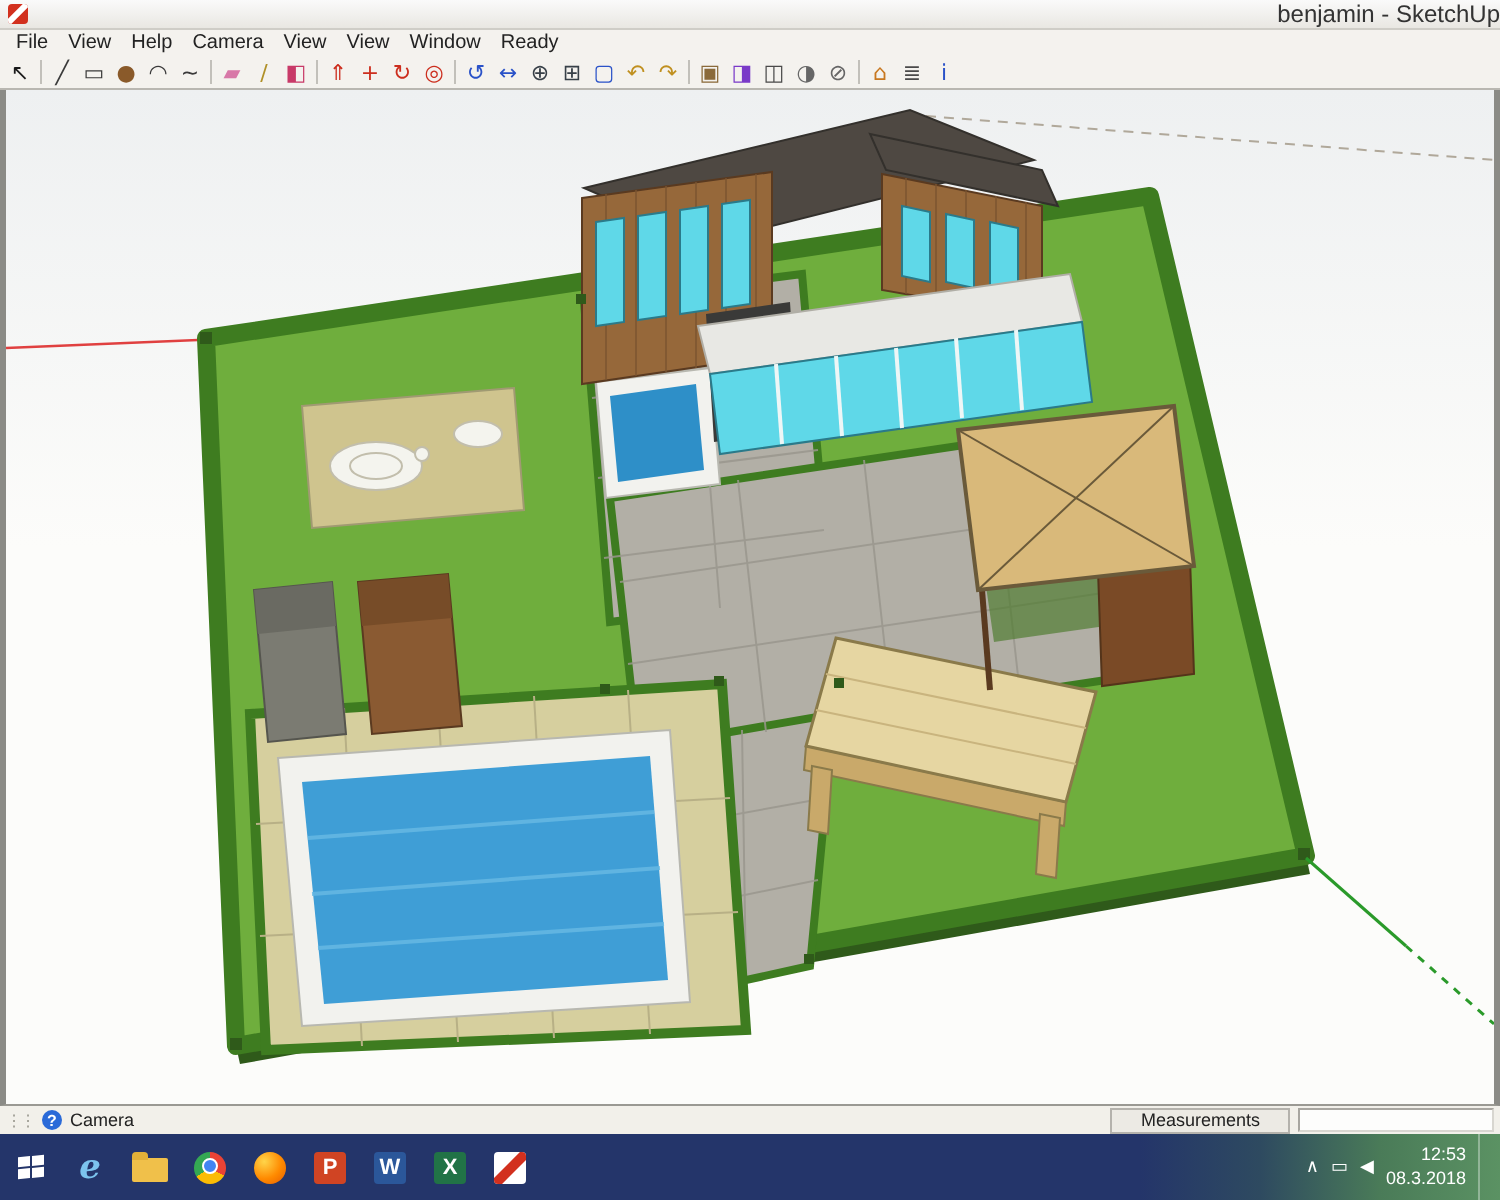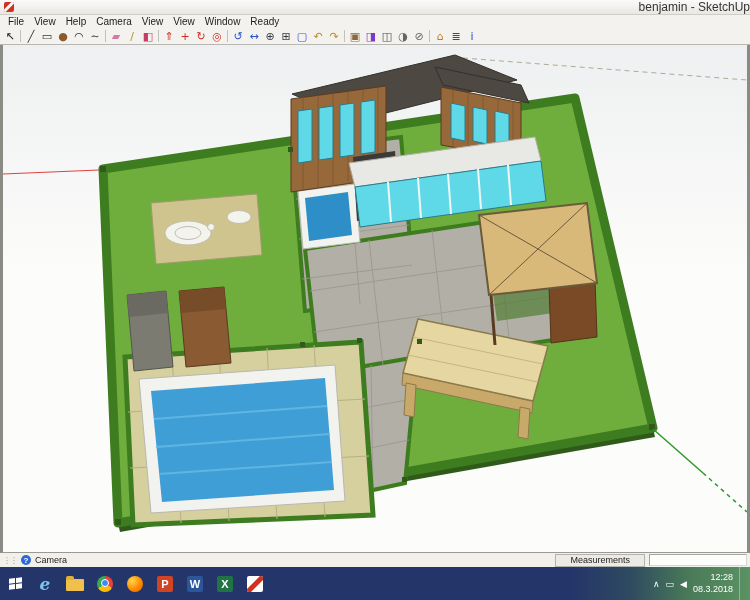--- a/index.html
+++ b/index.html
@@ -308,18 +308,18 @@
   </div>
   <div class="tb-btn">
     <span class="ic-sketchup"></span>
   </div>
 
   <div class="tray">
     <span class="tray-ico">∧</span>
     <span class="tray-ico">▭</span>
     <span class="tray-ico">◀</span>
     <div class="clock">
-      <div>12:28</div>
+      <div>12:53</div>
       <div>08.3.2018</div>
     </div>
     <div class="show-desktop"></div>
   </div>
 </div>
 
 </body></html>

